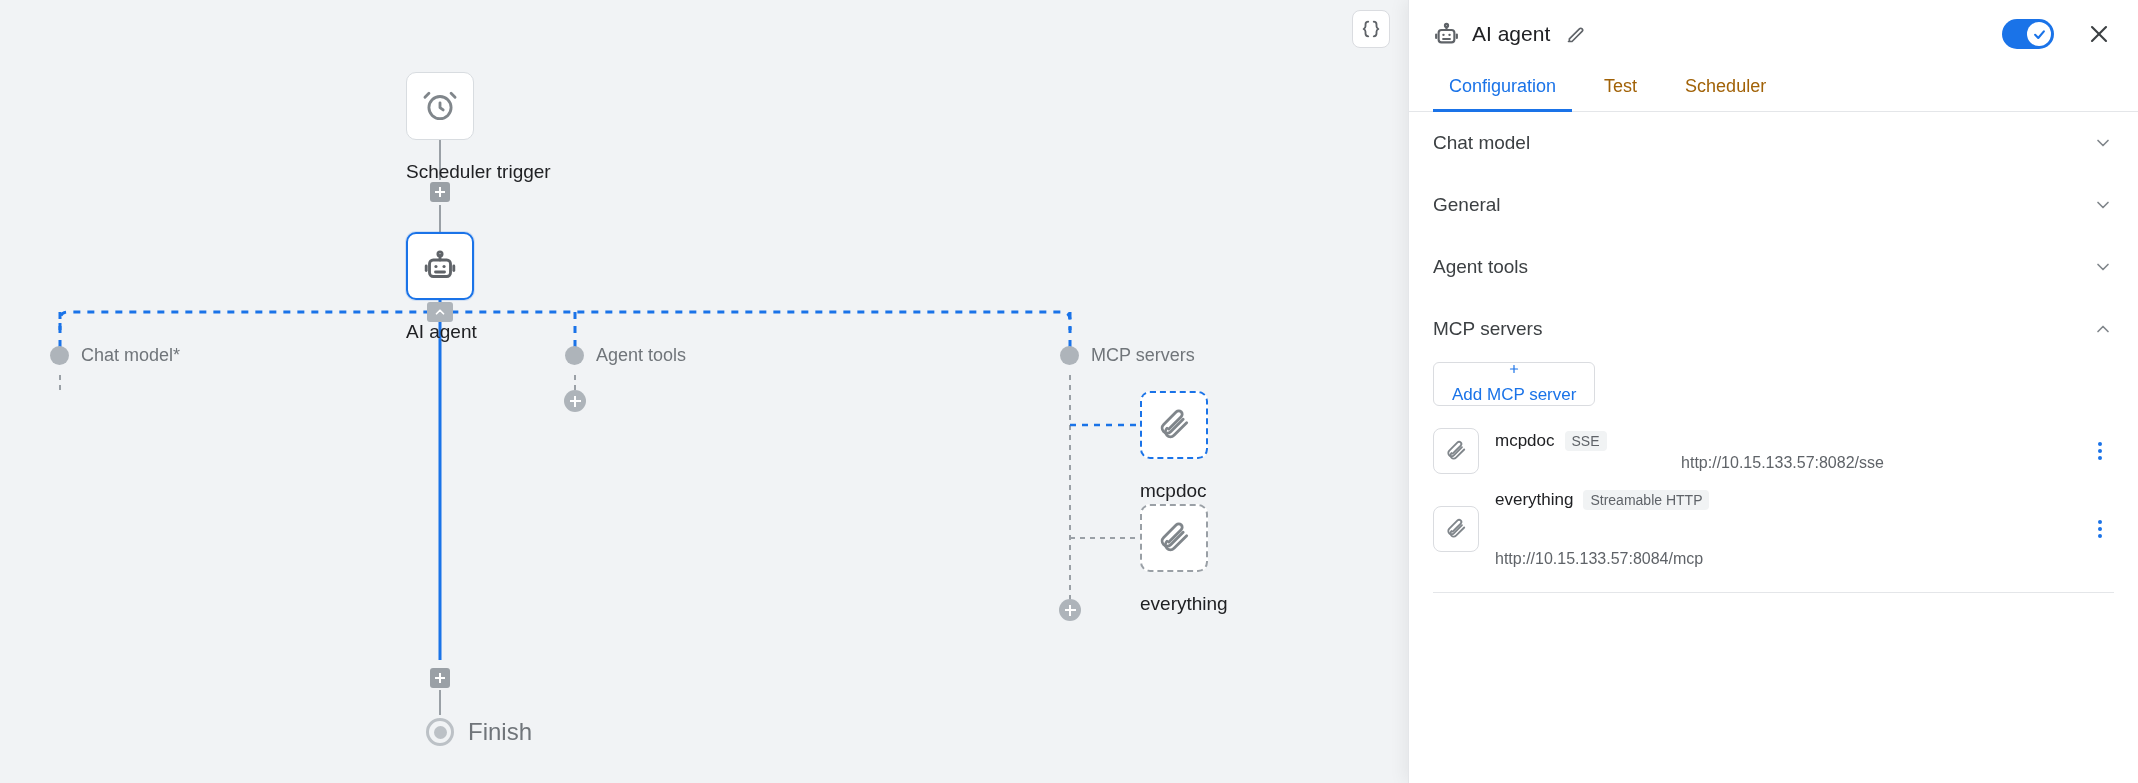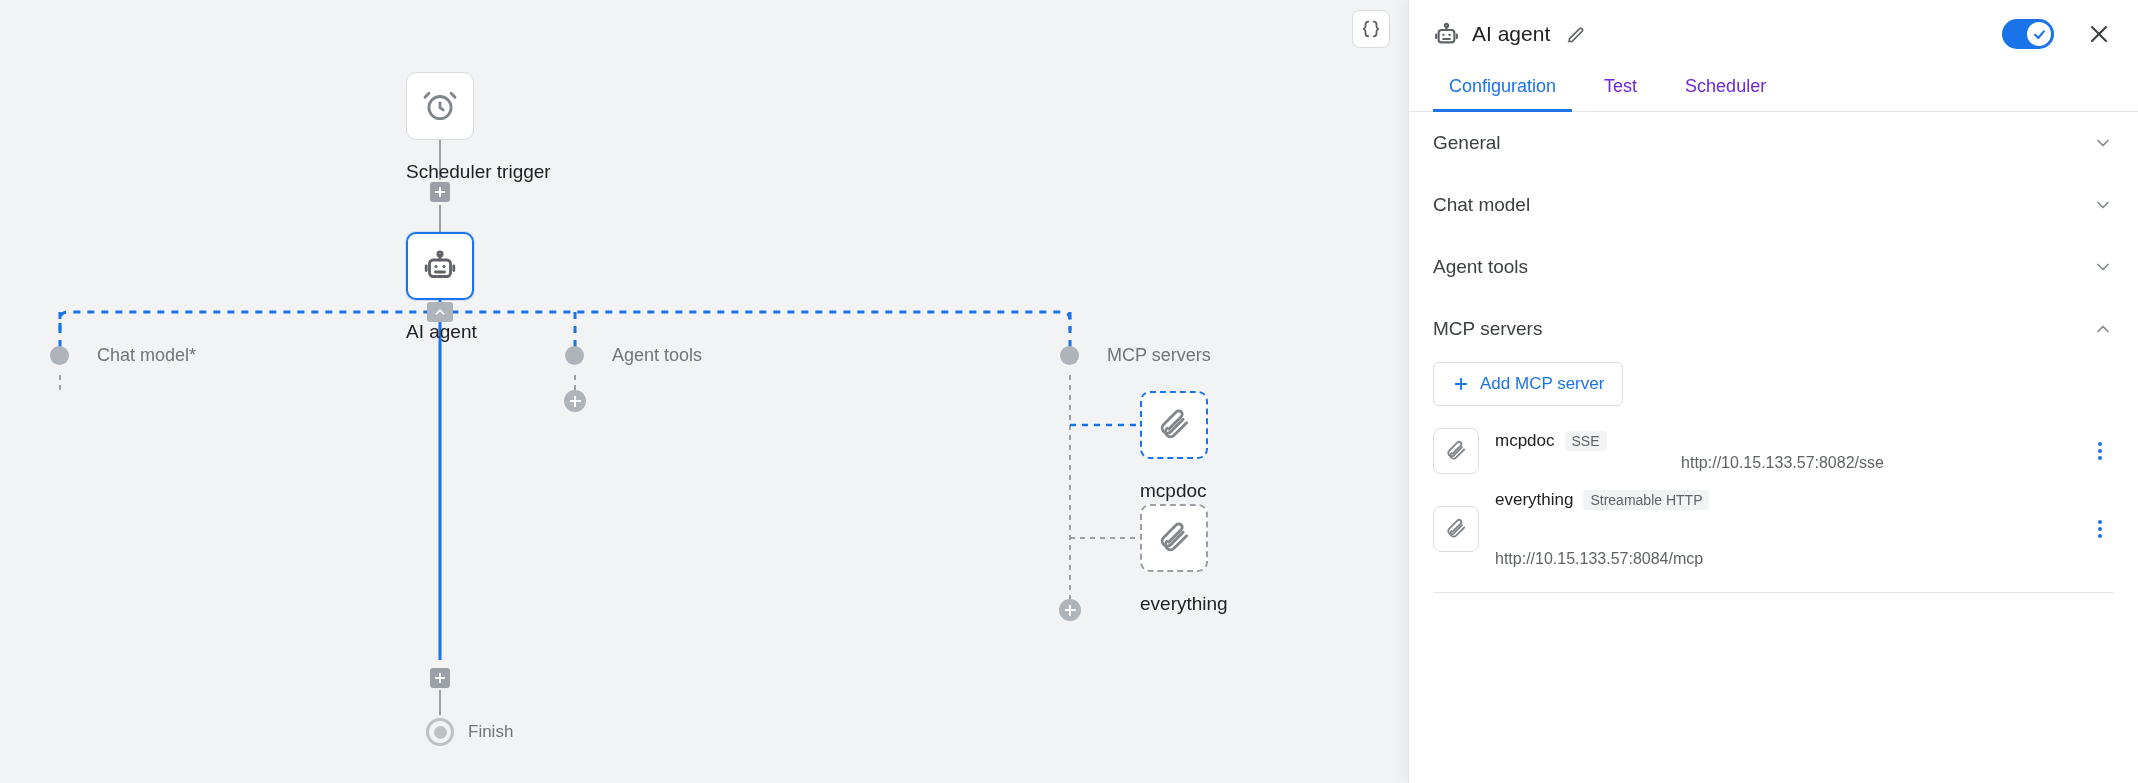--- a/index.html
+++ b/index.html
@@ -70,21 +70,21 @@
   }
   .plus-circle::before, .plus-circle::after {
     content: ""; position: absolute; background: #ffffff;
   }
   .plus-circle::before { width: 11px; height: 2px; }
   .plus-circle::after  { width: 2px; height: 11px; }
 
   
   .endpoint {
     position: absolute;
-    display: flex; align-items: center; gap: 28px;
+    display: flex; align-items: center; gap: 12px;
   }
   .endpoint .dot {
     width: 19px; height: 19px; border-radius: 50%;
     background: #aeb4ba; flex: 0 0 auto;
   }
   .endpoint .etext {
     font-size: 18px; color: #70757a; white-space: nowrap;
   }
 
   
@@ -100,21 +100,21 @@
   .finish-node { position: absolute; display: flex; align-items: center; gap: 14px; }
   .finish-ring {
     width: 28px; height: 28px; border-radius: 50%;
     border: 3px solid #bcc1c6;
     display: flex; align-items: center; justify-content: center;
   }
   .finish-ring i {
     width: 13px; height: 13px; border-radius: 50%;
     background: #bcc1c6; display: block;
   }
-  .finish-label { font-size: 17px; color: #70757a; }
+  .finish-label { font-size: 24px; color: #70757a; }
 
   
   .code-btn {
     position: absolute;
     width: 38px; height: 38px;
     background: #ffffff;
     border: 1px solid #dadce0;
     border-radius: 8px;
     display: flex; align-items: center; justify-content: center;
   }
@@ -155,21 +155,21 @@
   }
 
   .tabs {
     flex: 0 0 auto;
     display: flex; gap: 16px;
     padding: 0 24px;
     border-bottom: 1px solid #e4e6e9;
   }
   .tab {
     padding: 8px 16px 14px 16px;
-    font-size: 18px; color: #6d28d9;
+    font-size: 18px; color: #a16207;
     position: relative;
   }
   .tab.active { color: #1a73e8; }
   .tab.active::after {
     content: ""; position: absolute;
     left: 0; right: 0; bottom: -1px; height: 3px;
     background: #1a73e8;
   }
 
   .panel-body { flex: 1 1 auto; overflow-y: auto; padding: 0 24px; }
@@ -189,20 +189,21 @@
 
   .add-btn {
     display: inline-flex; align-items: center; gap: 10px;
     height: 44px; padding: 0 18px;
     border: 1px solid #dadce0; border-radius: 6px;
     background: #ffffff;
     color: #1a73e8; font-size: 17px;
     font-family: "Liberation Sans", sans-serif;
     cursor: pointer;
     margin-top: 2px;
+    flex-direction: column;
   }
 
   .server-list { margin-top: 14px; }
   .server-row {
     display: flex; align-items: center;
     gap: 16px; padding: 8px 0;
   }
   .server-icon {
     width: 46px; height: 46px; flex: 0 0 auto;
     border: 1px solid #dadce0; border-radius: 8px;
@@ -392,32 +393,32 @@
       </div>
       <div class="tab">
         <span>Scheduler</span>
       </div>
     </div>
 
     <div class="panel-body">
 
       <div class="section">
         <div class="section-head">
-          <span class="section-title">General</span>
+          <span class="section-title">Chat model</span>
           <span class="chev">
             <svg width="20" height="20" viewBox="0 0 24 24" fill="none" stroke="#80868b" stroke-width="2" stroke-linecap="round" stroke-linejoin="round">
                 <polyline points="6 9 12 15 18 9"></polyline>
               </svg>
           </span>
         </div>
       </div>
 
       <div class="section">
         <div class="section-head">
-          <span class="section-title">Chat model</span>
+          <span class="section-title">General</span>
           <span class="chev">
             <svg width="20" height="20" viewBox="0 0 24 24" fill="none" stroke="#80868b" stroke-width="2" stroke-linecap="round" stroke-linejoin="round">
                 <polyline points="6 9 12 15 18 9"></polyline>
               </svg>
           </span>
         </div>
       </div>
 
       <div class="section">
         <div class="section-head">

